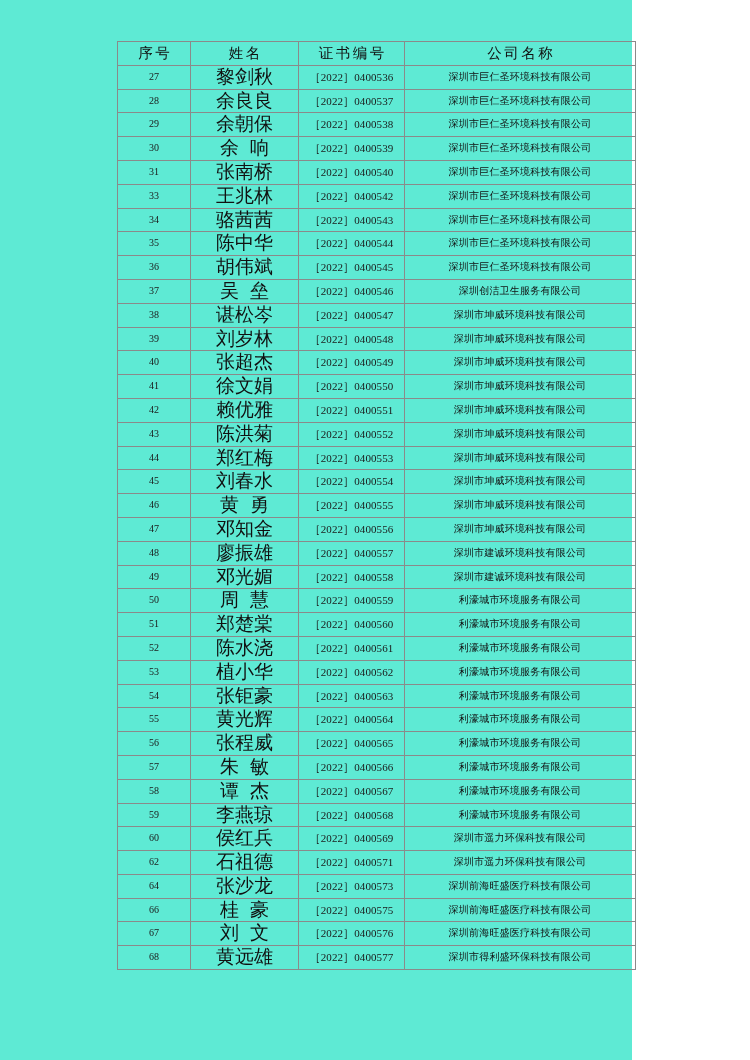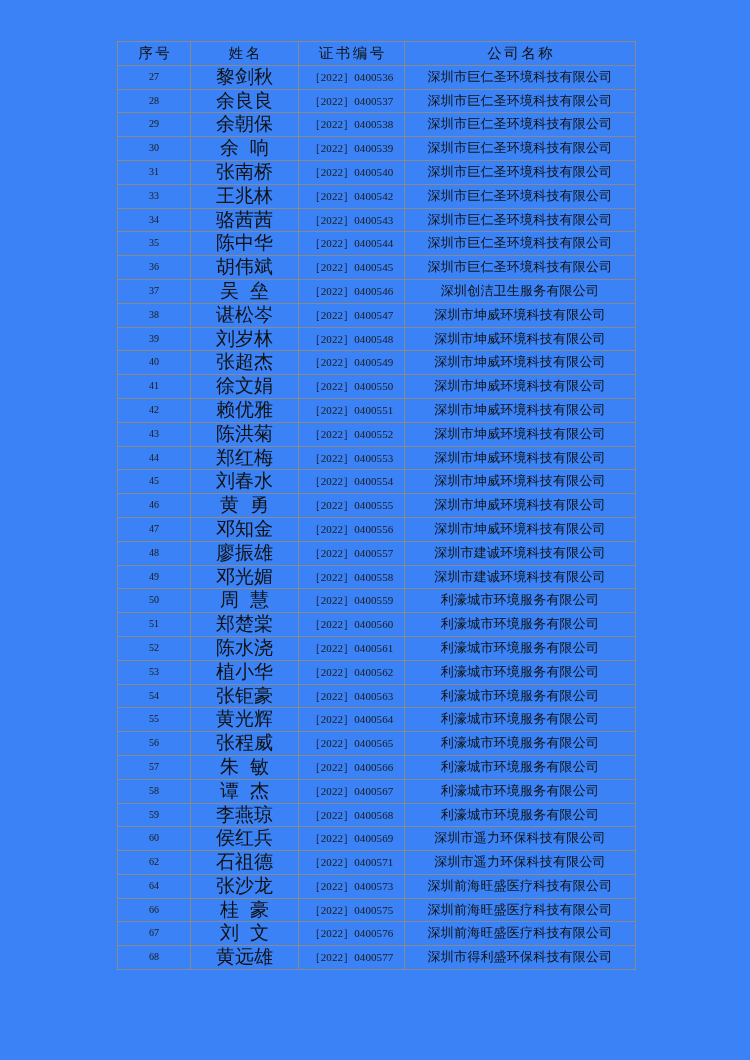--- a/index.html
+++ b/index.html
@@ -9,23 +9,23 @@
   }
   body {
     width: 750px;
     height: 1060px;
     font-family: "Liberation Serif", "DejaVu Serif", serif;
     color: #1a1a1a;
     overflow: hidden;
   }
   .page {
     position: relative;
-    width: 750px;
+    width: 632px;
     height: 1060px;
-    background: #3b82f6;
+    background: #5eead4;
   }
   .table-wrap {
     position: absolute;
     left: 117px;
     top: 41px;
     width: 518px;
   }
   table.roster {
     border-collapse: collapse;
     width: 518px;
@@ -67,21 +67,21 @@
     letter-spacing: 11px;
     text-indent: 11px;
     margin-top: 36px;
   }
   td.cert {
     font-size: 11px;
     color: #1a1a1a;
     letter-spacing: 0.1px;
   }
   td.company {
-    font-size: 13px;
+    font-size: 10px;
     color: #111111;
     letter-spacing: 0.2px;
   }
 </style>
 </head>
 <body>
 
 <div class="page">
   <div class="table-wrap">
     <table class="roster">

